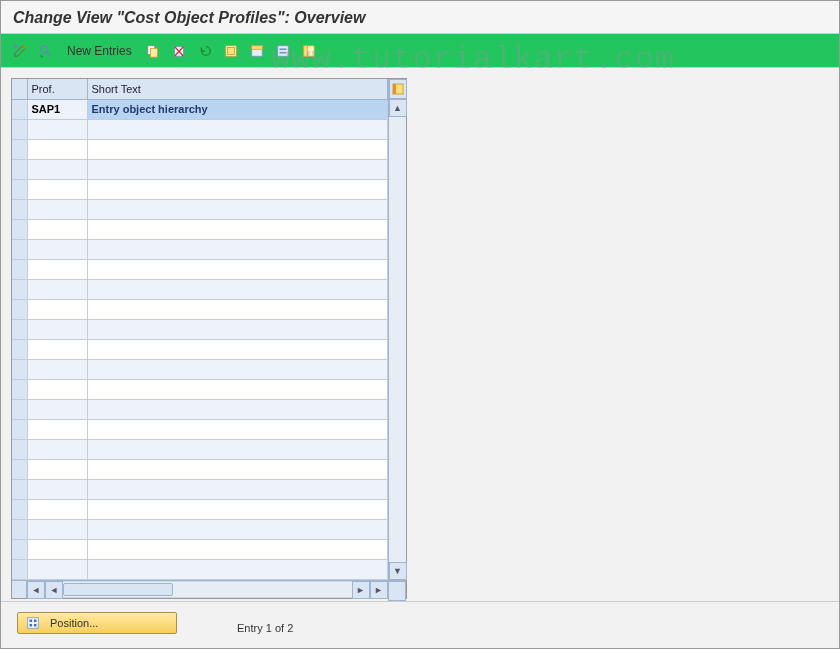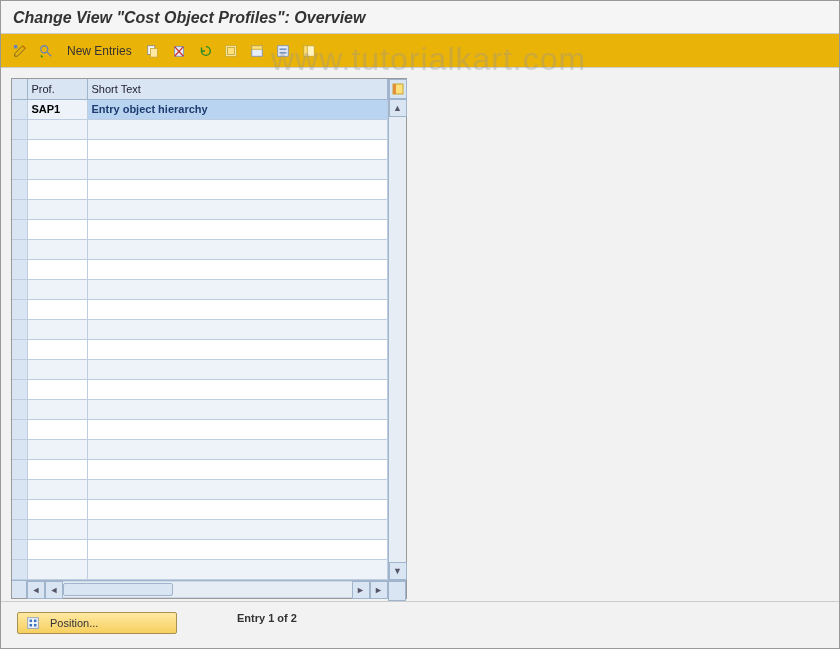--- a/index.html
+++ b/index.html
@@ -15,41 +15,41 @@
       border: 1px solid #999;
       position: relative;
       overflow: hidden;
     }
     .watermark {
       position: absolute;
       top: 40px;
       left: 270px;
       font-size: 32px;
       color: rgba(150, 150, 150, 0.35);
-      font-family: Liberation Sans, sans-serif;
+      font-family: Liberation Mono, monospace;
       letter-spacing: 1px;
       pointer-events: none;
       z-index: 100;
     }
     .title-bar {
       padding: 8px 12px 6px 12px;
       font-style: italic;
       font-weight: bold;
       font-size: 16px;
       color: #333;
       border-bottom: 1px solid #ccc;
       background: #f5f5f5;
     }
     .toolbar {
       display: flex;
       align-items: center;
       padding: 4px 8px;
       gap: 4px;
       border-bottom: 1px solid #ccc;
-      background: #eab308;
+      background: #22c55e;
       height: 34px;
     }
     .tb-btn {
       width: 22px;
       height: 22px;
       display: inline-flex;
       align-items: center;
       justify-content: center;
       border: 1px solid transparent;
       border-radius: 2px;
@@ -142,42 +142,42 @@
     }
     .hscroll-row .track{flex:1;background:#e7edf5;border-top:1px solid #cdd9e8;border-bottom:1px solid #cdd9e8;position:relative;}
     .hscroll-row .thumb{position:absolute;left:0;top:1px;bottom:1px;width:110px;background:#d9e5f2;border:1px solid #a0b4cc;border-radius:2px;}
     .footer {
       position: absolute;
       bottom: 0; left:0; right:0;
       padding: 10px 24px 14px 16px;
       border-top: 1px solid #ccc;
       background:#f2f2f2;
       display:flex;
-      align-items:flex-start;
+      align-items:flex-end;
       gap: 60px;
     }
     .position-btn {
       display:inline-flex;
       align-items:center;
       min-width: 160px;
       height: 22px;
       border:1px solid #a89050;
       background: linear-gradient(#ffe9a3,#f6cf5e);
       border-radius:2px;
       font-size:11px;
       cursor:pointer;
       padding:0 8px;
       gap:10px;
       color:#333;
     }
     .pos-icon{
       width:14px;height:14px;
       display:inline-flex;align-items:center;justify-content:center;
     }
-    .entry-text{ font-size:11px; color:#333;font-weight:bold;}
+    .entry-text{ font-size:11px; color:#333;}
     .layout-flex{display:flex;}
     .column{display:flex;flex-direction:column;}
     .hidden-track-v{flex:1;background:#e7edf5;}
   </style>
 </head>
 <body>
 
 <div class="watermark">www.tutorialkart.com</div>
 
 <div class="title-bar">Change View "Cost Object Profiles": Overview</div>

